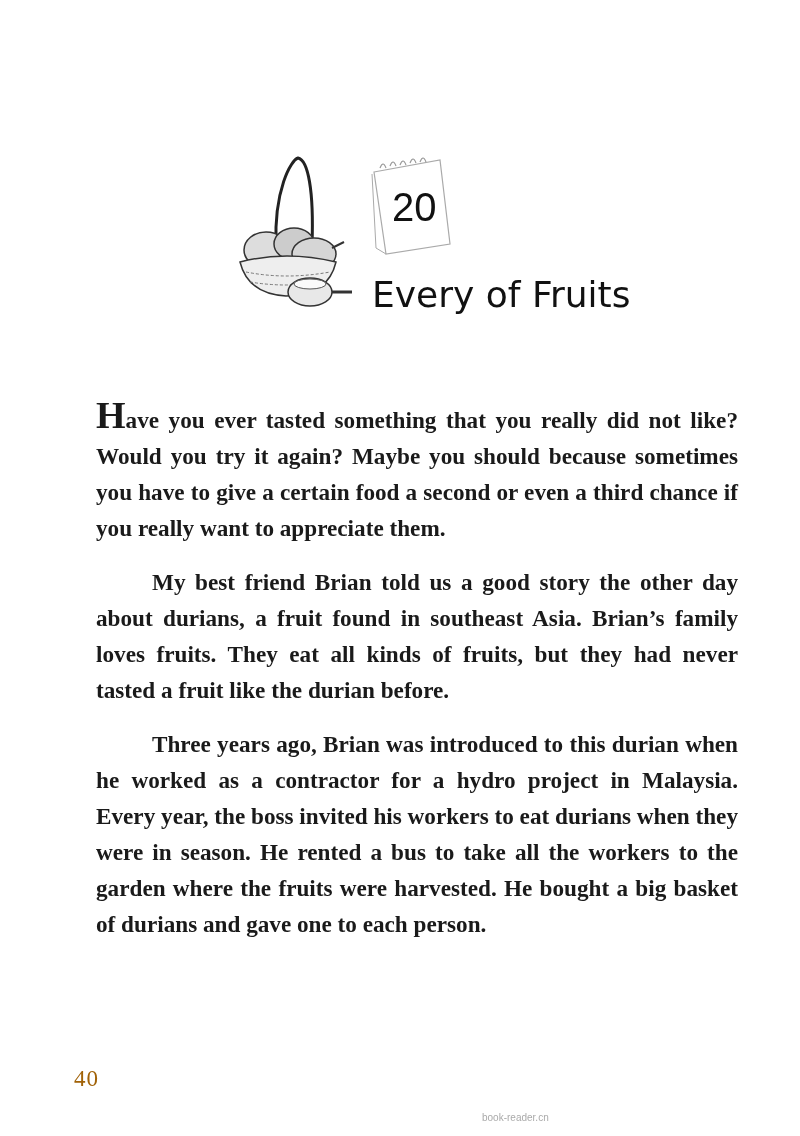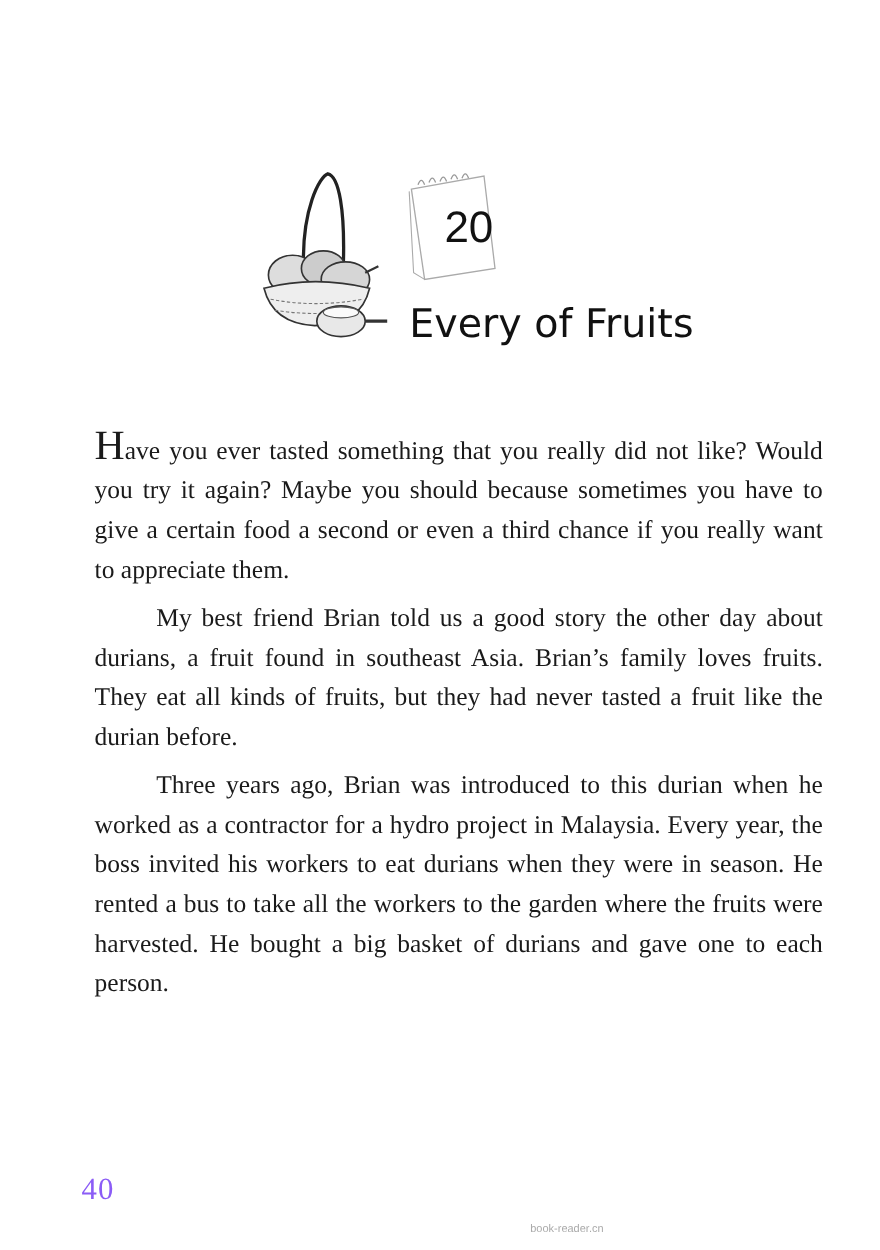--- a/index.html
+++ b/index.html
@@ -7,38 +7,37 @@
       width: 800px; height: 1136px; background: #ffffff; position: relative;
       overflow: hidden; color: #1a1a1a;
     }
     .page { position: absolute; left: 0; top: 0; width: 800px; height: 1136px; }
     .illus { position: absolute; left: 236px; top: 150px; width: 130px; height: 170px; }
     .calendar { position: absolute; left: 366px; top: 150px; width: 90px; height: 105px; }
     .chapter-num {
       position: absolute; left: 392px; top: 185px; width: 70px;
       font-family: "Liberation Sans", sans-serif; font-size: 40px; color: #111;
       line-height: 44px;
-      margin-left: 12px;
     }
     .chapter-title {
       position: absolute; left: 372px; top: 270px;
       font-family: "DejaVu Sans", sans-serif; font-size: 36px; color: #111;
       letter-spacing: 0px; line-height: 50px;
     }
     .body-text {
       position: absolute; left: 78px; top: 384px; width: 678px;
       font-family: "Liberation Serif", serif; font-size: 23.2px; line-height: 36px;
       text-align: justify; color: #1a1a1a;
     }
-    .body-text p { margin: 8px; }
+    .body-text p { margin: 18px; font-weight: bold; }
     .body-text p.indent { text-indent: 56px; }
     .dropcap { font-size: 38px; line-height: 20px; }
     .page-number {
       position: absolute; left: 74px; top: 1066px;
-      font-family: "Liberation Serif", serif; font-size: 28px; color: #8b5cf6;
+      font-family: "Liberation Serif", serif; font-size: 23px; color: #a16207;
       letter-spacing: 1px;
     }
     .watermark {
       position: absolute; left: 482px; top: 1112px;
       font-family: "Liberation Sans", sans-serif; font-size: 10px; color: #aaaaaa;
     }
   </style>
 </head>
 <body>
 

